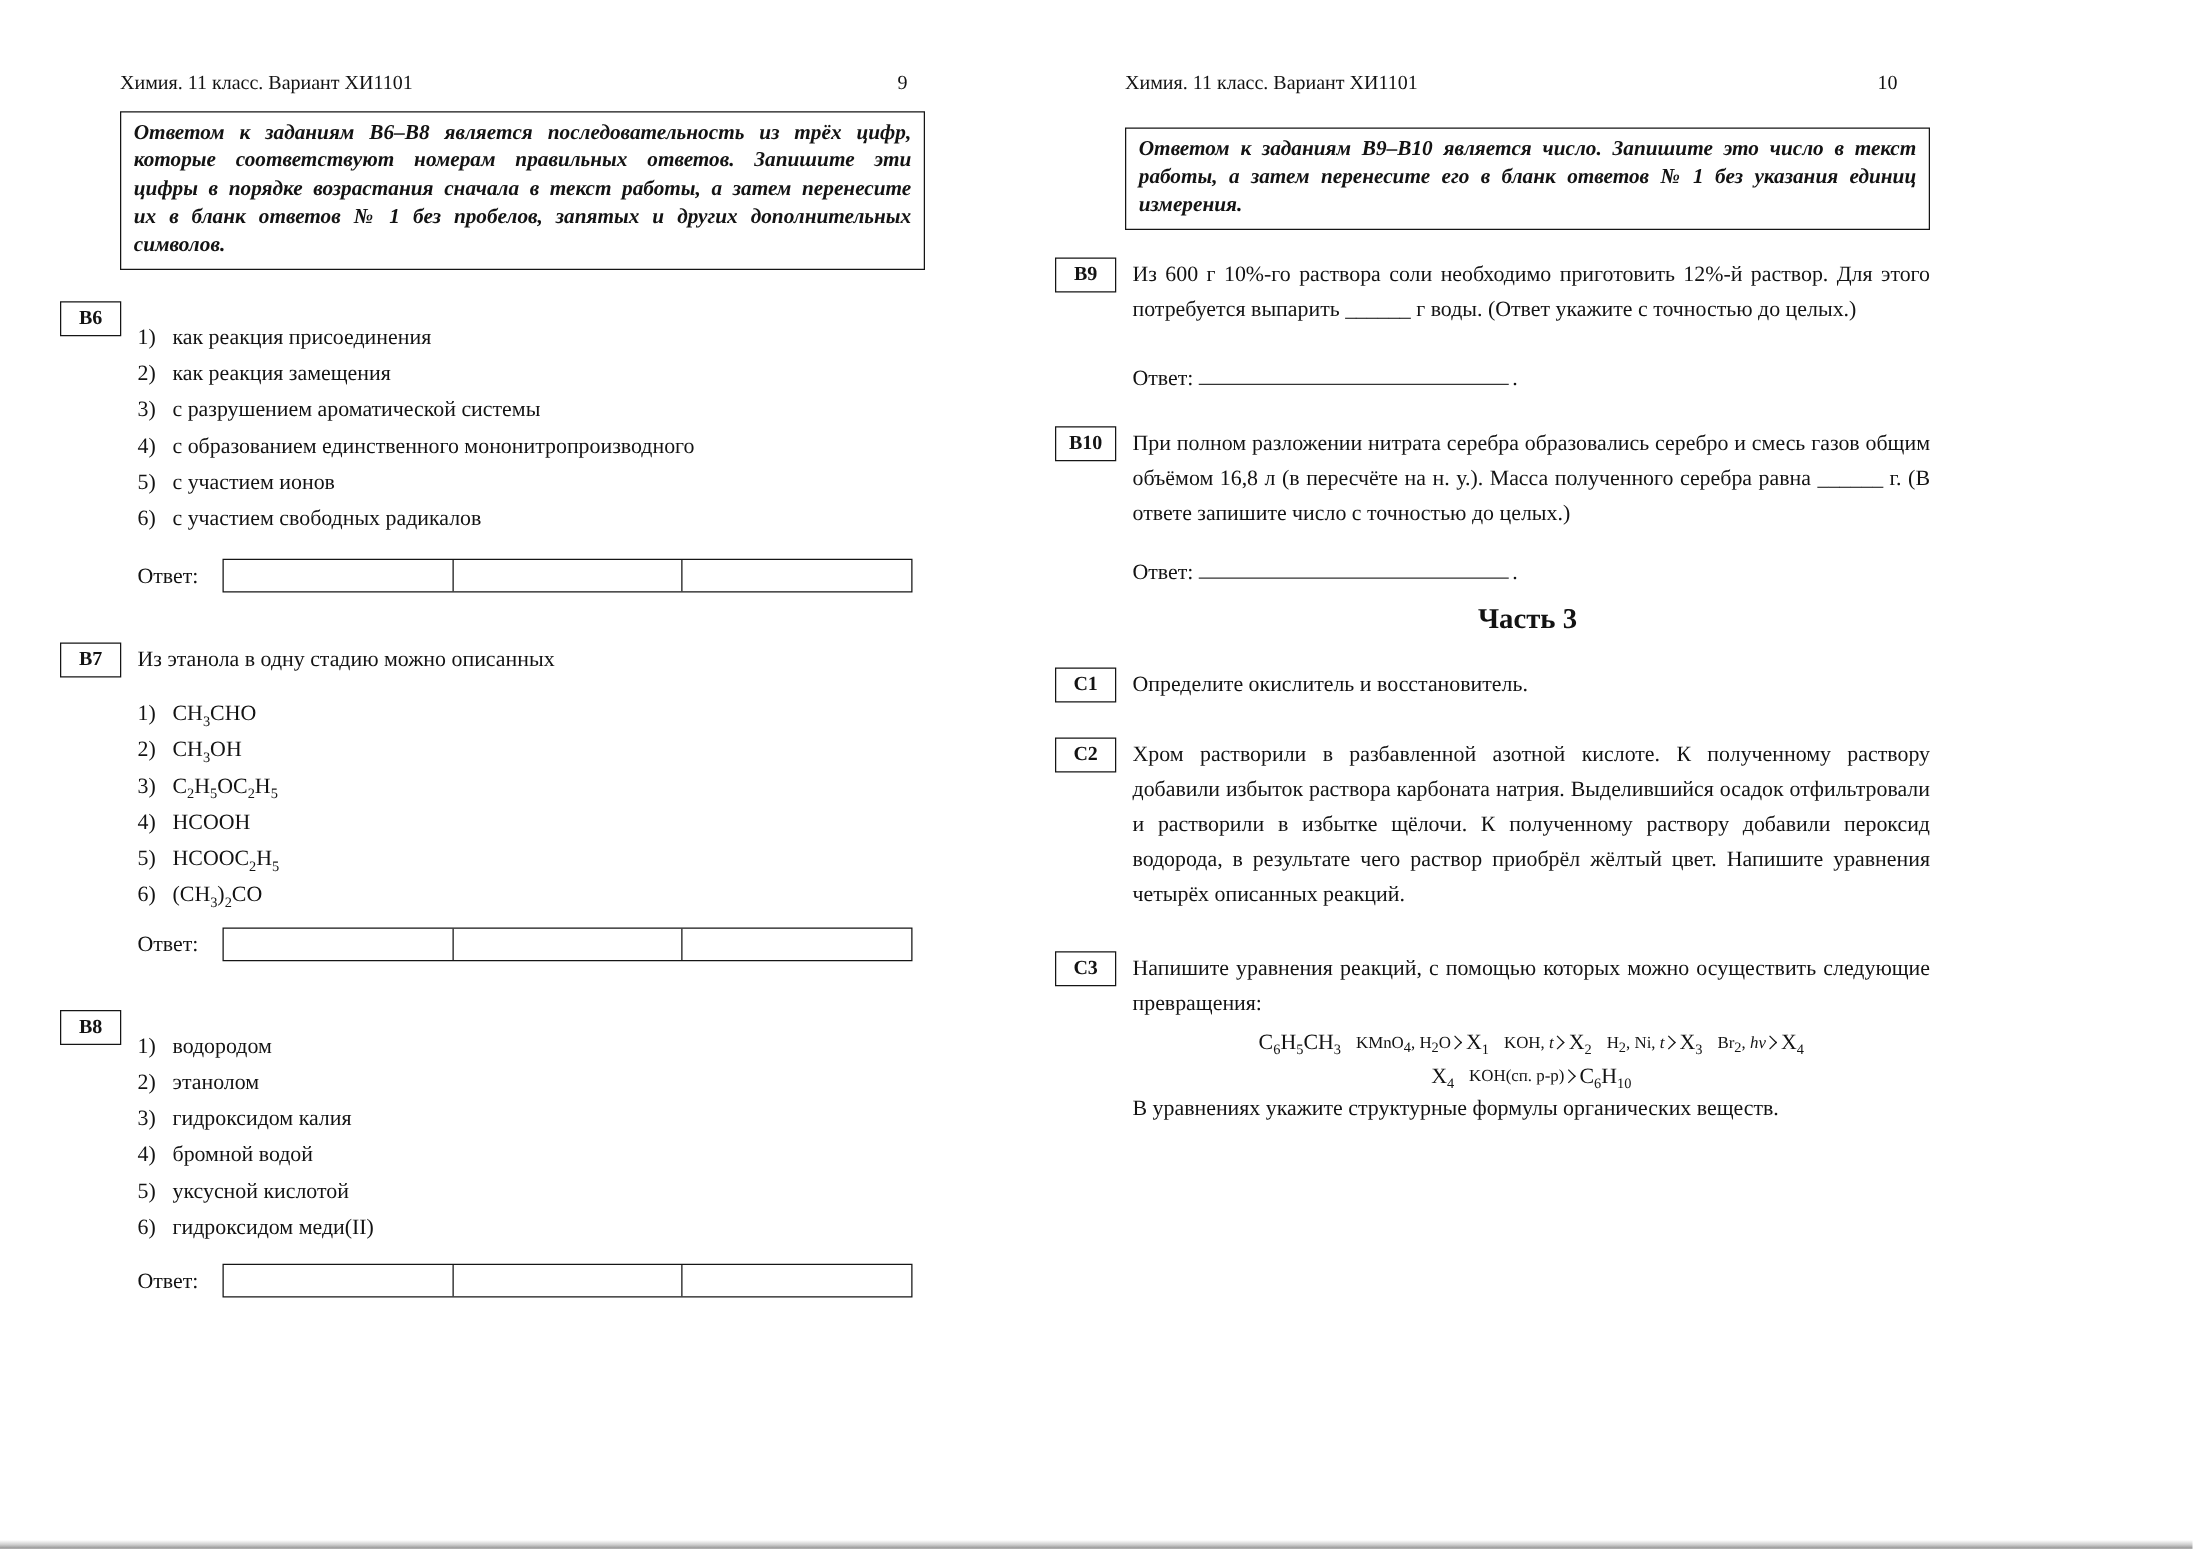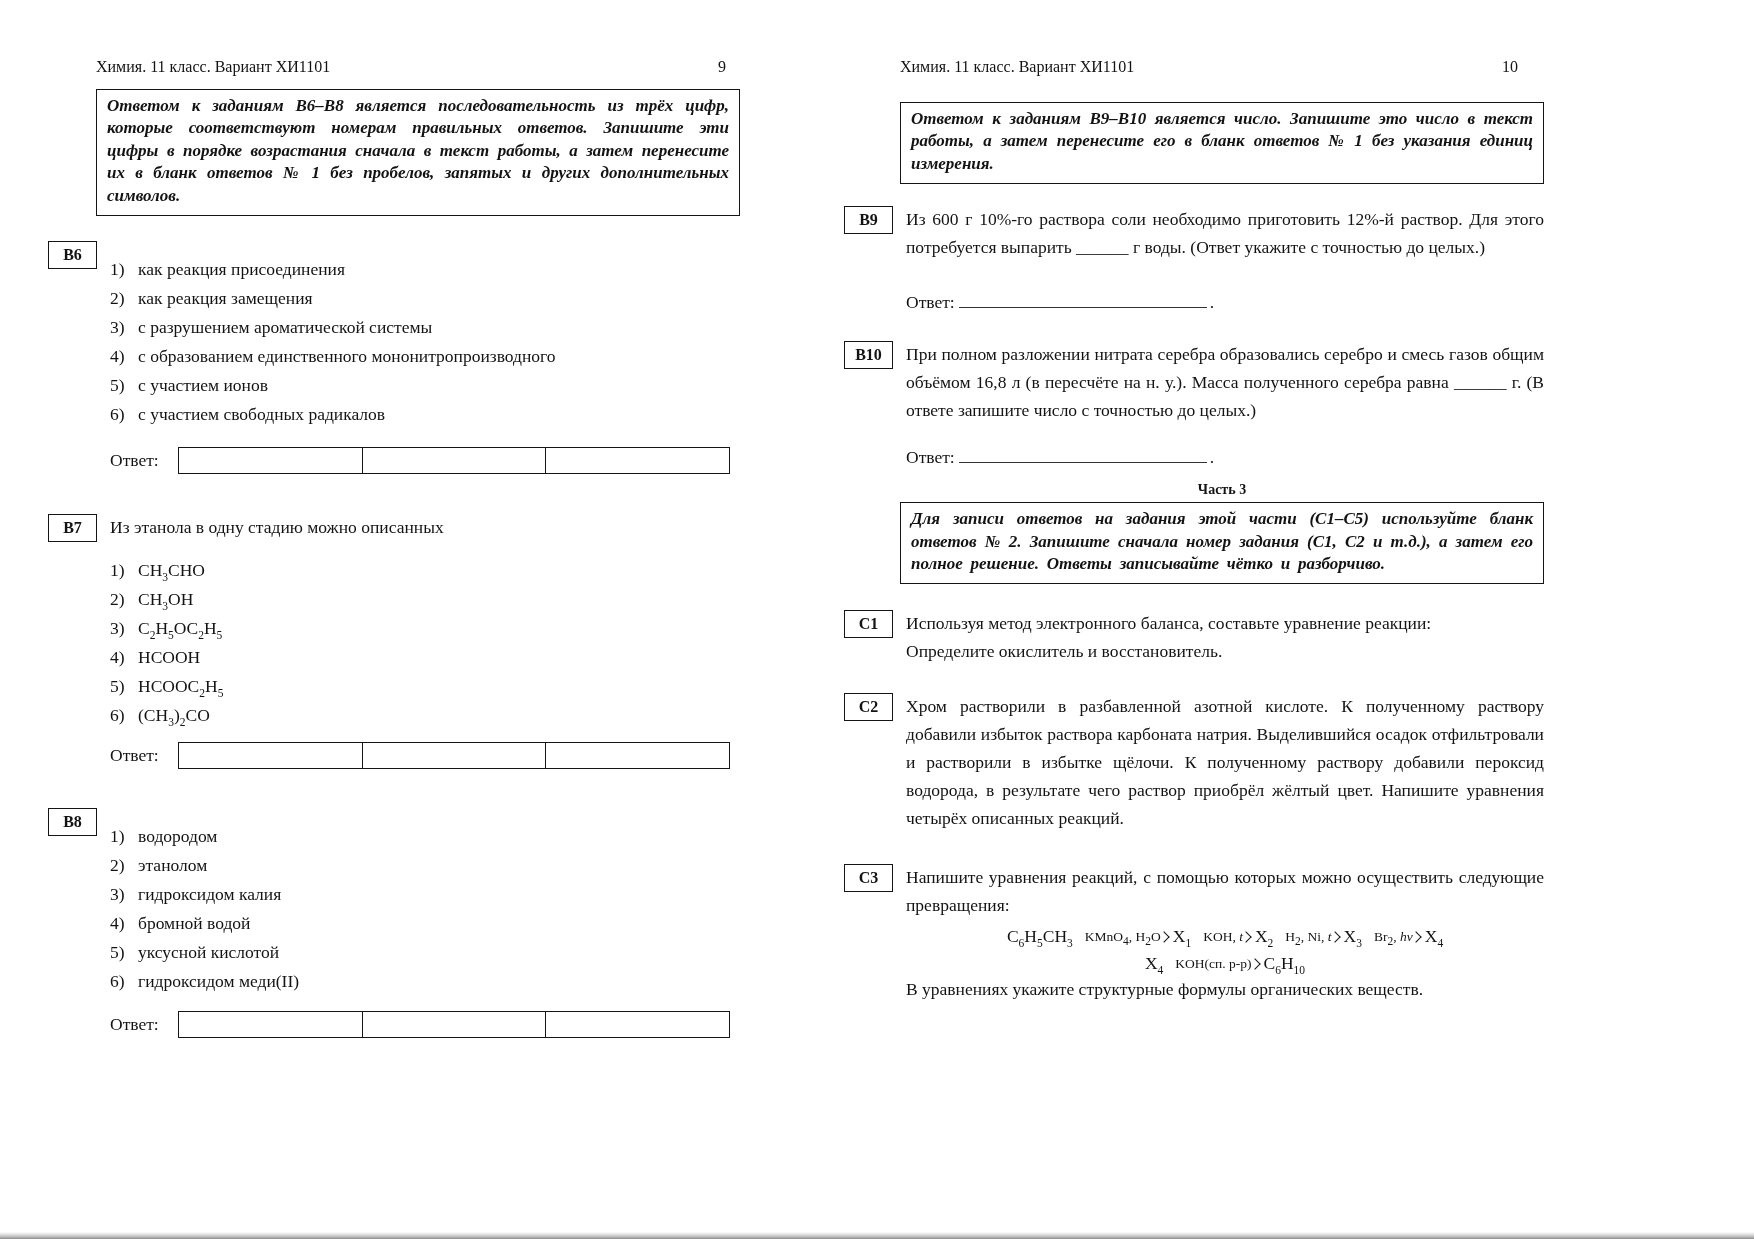--- a/index.html
+++ b/index.html
@@ -63,21 +63,21 @@
   #task-b7{margin-top:39px;}
   #b7-answer{margin-top:11px;}
   #task-b8{margin-top:38px;}
   #b8-answer{margin-top:14px;}
 
   
   #task-b9{margin-top:21px;}
   #b9-answer{margin-top:27px;}
   #task-b10{margin-top:24px;}
   #b10-answer{margin-top:19px;}
-  .part-heading{font-weight:bold;font-size:14px;text-align:center;margin-top:11px;margin-left:56px;}
+  .part-heading{font-weight:bold;font-size:23px;text-align:center;margin-top:11px;margin-left:56px;}
   #task-c1{margin-top:25px;}
   #task-c2{margin-top:27px;}
   #task-c3{margin-top:31px;}
   .equation{text-align:center;margin:0;}
 
   .scheme{display:flex;justify-content:center;align-items:center;margin-top:5px;line-height:24px;}
   .scheme-2{margin-top:3px;}
   .rxn{display:inline-flex;flex-direction:row;align-items:center;margin:0 5px;}
   .rxn .lbl{font-size:13.5px;line-height:17px;padding:0 7px;white-space:nowrap;}
   .rxn .bar{position:relative;width:100%;height:9px;}
@@ -253,26 +253,24 @@
       <div class="answer-line-row" id="b10-answer">
         <span class="answer-label">Ответ:</span>
         <span class="ans-line"></span>
         <span class="ans-suffix">.</span>
       </div>
     </div>
   </div>
 
   <div class="part-heading">Часть 3</div>
 
-  <div class="instr-box instr-box2">Для записи ответов на задания этой части (С1–С5) используйте бланк ответов № 2. Запишите сначала номер задания (С1, С2 и т.д.), а затем его полное решение. Ответы записывайте чётко и разборчиво.</div>
 
   <div class="task" id="task-c1">
     <div class="task-label">С1</div>
     <div class="task-body">
-      <p class="stem">Используя метод электронного баланса, составьте уравнение реакции:</p>
       <p class="stem">Определите окислитель и восстановитель.</p>
     </div>
   </div>
 
   <div class="task" id="task-c2">
     <div class="task-label">С2</div>
     <div class="task-body">
       <p class="stem">Хром растворили в разбавленной азотной кислоте. К полученному раствору добавили избыток раствора карбоната натрия. Выделившийся осадок отфильтровали и растворили в избытке щёлочи. К полученному раствору добавили пероксид водорода, в результате чего раствор приобрёл жёлтый цвет. Напишите уравнения четырёх описанных реакций.</p>
     </div>
   </div>

